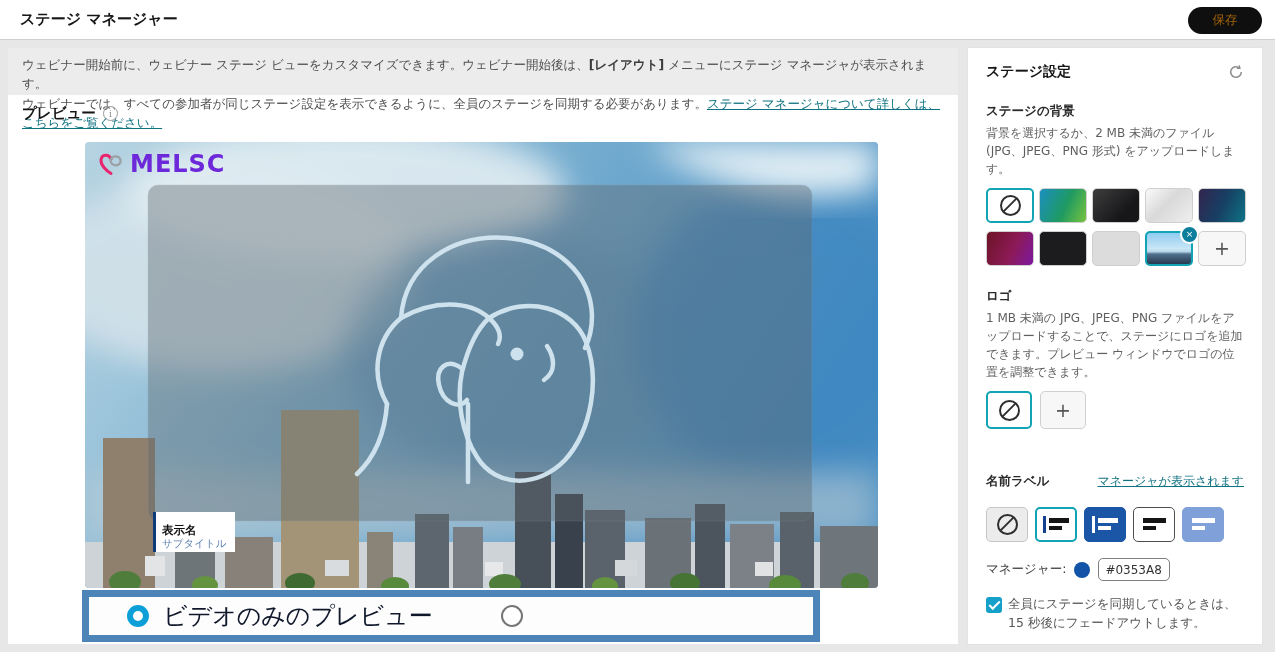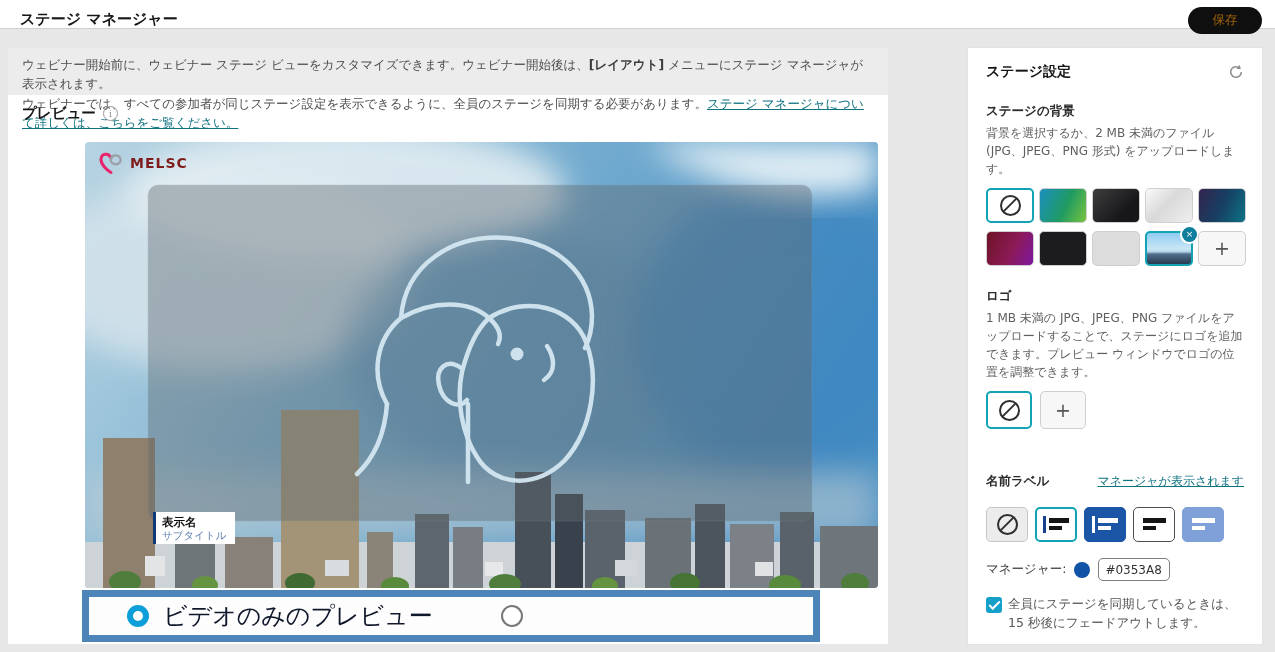--- a/index.html
+++ b/index.html
@@ -1,31 +1,31 @@
 <!DOCTYPE html>
 <html><head>
 <meta charset="utf-8">
 <style>
   html,body{margin:0;padding:0;}
   body{width:1275px;height:652px;background:#e7e7e7;overflow:hidden;
        font-family:"DejaVu Sans","Liberation Sans",sans-serif;-webkit-font-smoothing:antialiased;}
   .page{position:relative;width:1275px;height:652px;}
 
   
-  header{position:absolute;left:0;top:0;width:100%;height:29px;background:#ffffff;
+  header{position:absolute;left:0;top:0;width:100%;height:40px;background:#ffffff;
          border-bottom:1px solid #cfcfcf;box-sizing:border-box;}
   header h1{margin:0;position:absolute;left:20px;top:0;line-height:39px;font-size:15px;
             font-weight:bold;color:#161616;}
   .save{position:absolute;right:13px;top:7px;width:74px;height:27px;border:none;
         border-radius:14px;background:#0f0f0f;color:#a16207;font-size:12.5px;cursor:pointer;
         font-family:inherit;}
 
   
   .panel{position:absolute;background:#ffffff;}
-  .panel.left{left:8px;top:48px;width:880px;height:596px;text-decoration:underline;}
+  .panel.left{left:8px;top:48px;width:950px;height:596px;text-decoration:underline;}
   .panel.side{left:968px;top:48px;width:294px;height:596px;box-sizing:border-box;
               padding:15px 18px;box-shadow:0 0 0 1px #e3e3e3;}
 
   
   .notice{position:absolute;left:0;top:0;width:100%;height:47px;background:#ececec;
           box-sizing:border-box;padding:7px 14px;font-size:12.5px;color:#4e4e4e;line-height:1.55;}
   .notice b{color:#3c3c3c;}
   .tlink{color:#0f7280;text-decoration:underline;cursor:pointer;}
   .tlink.sm{font-size:12px;}
 
@@ -34,23 +34,23 @@
   .pv-title{font-size:14.5px;font-weight:bold;color:#161616;}
   .info{width:13px;height:13px;border:1px solid #9a9a9a;border-radius:50%;color:#8f8f8f;
         font-size:9px;display:inline-flex;align-items:center;justify-content:center;
         font-family:"DejaVu Serif","Liberation Serif",serif;cursor:pointer;}
 
   
   .preview{position:absolute;left:77px;top:94px;width:793px;height:446px;border-radius:4px;
            overflow:hidden;cursor:pointer;}
   .preview svg.scene{display:block;}
   .brand{position:absolute;left:13px;top:8px;display:flex;align-items:center;gap:6px;}
-  .brand span{font-size:14px;font-weight:bold;color:#7f1d1d;letter-spacing:1px;}
+  .brand span{font-size:24px;font-weight:bold;color:#6d28d9;letter-spacing:1px;}
   .pv-label{position:absolute;left:68px;top:370px;background:#ffffff;border-left:3px solid #0f3a78;
-            padding:4px 9px 3px 6px;line-height:1.15;cursor:grab;}
+            padding:12px 9px 3px 6px;line-height:1.15;cursor:grab;}
   .pvl-name{font-size:11.5px;font-weight:bold;color:#0d0d0d;}
   .pvl-sub{font-size:10.5px;color:#5b7fae;}
 
   
   .radiobar{position:absolute;left:74px;top:542px;width:738px;height:52px;box-sizing:border-box;
             border:7px solid #4e85b9;background:#fdfdfd;display:flex;align-items:center;}
   .ropt{display:flex;align-items:center;cursor:pointer;}
   .ropt.first{margin-left:38px;}
   .ropt.second{margin-left:68px;}
   .radio{box-sizing:border-box;width:22px;height:22px;border-radius:50%;background:#fff;}

